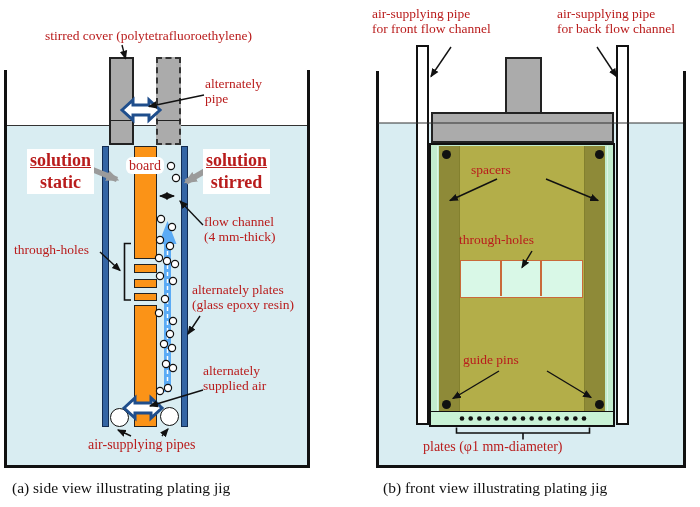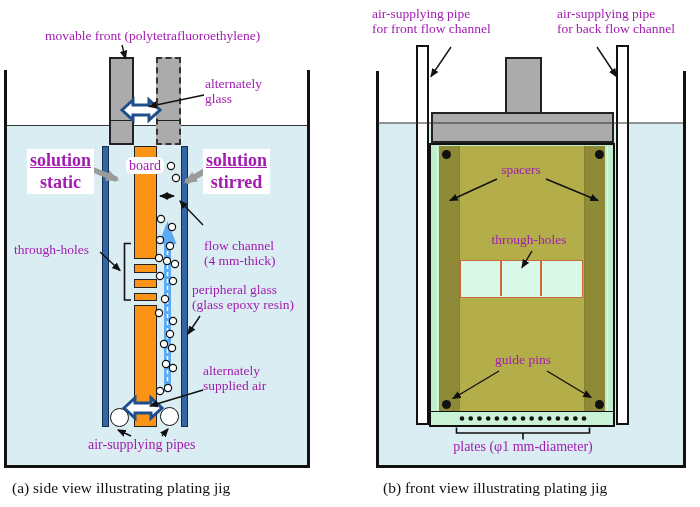--- a/index.html
+++ b/index.html
@@ -1,36 +1,36 @@
 <!DOCTYPE html>
 <html><head>
 <meta charset="utf-8">
 <style>
   html,body{margin:0;padding:0;background:#fff;}
   #canvas{position:relative;width:700px;height:507px;background:#fff;overflow:hidden;
           font-family:"Liberation Serif",serif;color:#111;}
   .abs{position:absolute;box-sizing:border-box;}
-  .lbl{position:absolute;font-size:13.5px;line-height:1.1;color:#a21caf;white-space:nowrap;}
+  .lbl{position:absolute;font-size:13.5px;line-height:1.1;color:#b91c1c;white-space:nowrap;}
   .cap{position:absolute;font-size:15.5px;color:#111;white-space:nowrap;}
   .whitebox{background:#fff;padding:1px 3px;text-align:center;}
   .sol{font-weight:bold;font-size:18px;line-height:1.2;}
   .sol .u{text-decoration:underline;}
   .tank{border:3px solid #111;border-top:none;background:#fff;}
   .water{background:#d9edf2;}
   .plate{background:#3465a4;border:1px solid #122c52;}
   .boardseg{background:#fb9317;border:1.5px solid #222;}
   .graybar{background:#ababab;border:2px solid #222;}
   .graybar.dashed{border-style:dashed;border-color:#333;}
   .barsplit{position:absolute;left:-2px;right:-2px;top:61px;height:0;border-top:1.8px solid #222;}
   .pipe{background:#fff;border:2px solid #111;}
   .gray{background:#ababab;border:2px solid #222;}
   .circ{background:#fff;border:1.5px solid #111;border-radius:50%;}
   .pin{background:#111;border-radius:50%;width:9px;height:9px;}
   svg.overlay{position:absolute;left:0;top:0;pointer-events:none;}
-  .ctr{text-align:center;}
+  .ctr{}
 </style>
 </head>
 <body>
 
 <div id="canvas">
 
   <div class="abs tank" style="left:4px;top:70px;width:306px;height:398px;"></div>
   <div class="abs water" style="left:7px;top:125px;width:300px;height:340px;border-top:1.2px solid #333;"></div>
 
   <div class="abs plate" style="left:102px;top:146px;width:7px;height:281px;"></div>
@@ -159,48 +159,48 @@
       <circle cx="531.7" cy="418.5" r="2.3"></circle>
         <circle cx="540.5" cy="418.5" r="2.3"></circle>
       <circle cx="549.2" cy="418.5" r="2.3"></circle>
         <circle cx="557.9" cy="418.5" r="2.3"></circle>
       <circle cx="566.6" cy="418.5" r="2.3"></circle>
         <circle cx="575.3" cy="418.5" r="2.3"></circle>
       <circle cx="584.0" cy="418.5" r="2.3"></circle>
     </g>
   </svg>
 
-  <div class="lbl" style="left:45px;top:29px;">movable front (polytetrafluoroethylene)</div>
+  <div class="lbl" style="left:45px;top:29px;">stirred cover (polytetrafluoroethylene)</div>
 
   <div class="lbl" style="left:205px;top:77px;">
     <div>alternately</div>
-    <div>glass</div>
+    <div>pipe</div>
   </div>
 
   <div class="lbl whitebox sol" style="left:27px;top:149px;">
     <div class="u">solution</div>
     <div>static</div>
   </div>
 
   <div class="lbl whitebox" style="left:126px;top:157px;font-size:14px;border-radius:6px;">board</div>
 
   <div class="lbl whitebox sol" style="left:203px;top:149px;">
     <div class="u">solution</div>
     <div>stirred</div>
   </div>
 
-  <div class="lbl" style="left:204px;top:215px;margin-top:24px;">
+  <div class="lbl" style="left:204px;top:215px;">
     <div>flow channel</div>
     <div>(4 mm-thick)</div>
   </div>
 
   <div class="lbl" style="left:14px;top:243px;">through-holes</div>
 
   <div class="lbl" style="left:192px;top:283px;">
-    <div>peripheral glass</div>
+    <div>alternately plates</div>
     <div>(glass epoxy resin)</div>
   </div>
 
   <div class="lbl" style="left:203px;top:364px;">
     <div>alternately</div>
     <div>supplied air</div>
   </div>
 
   <div class="lbl" style="left:88px;top:437px;font-size:14px;text-align:right;">air-supplying pipes</div>
 

